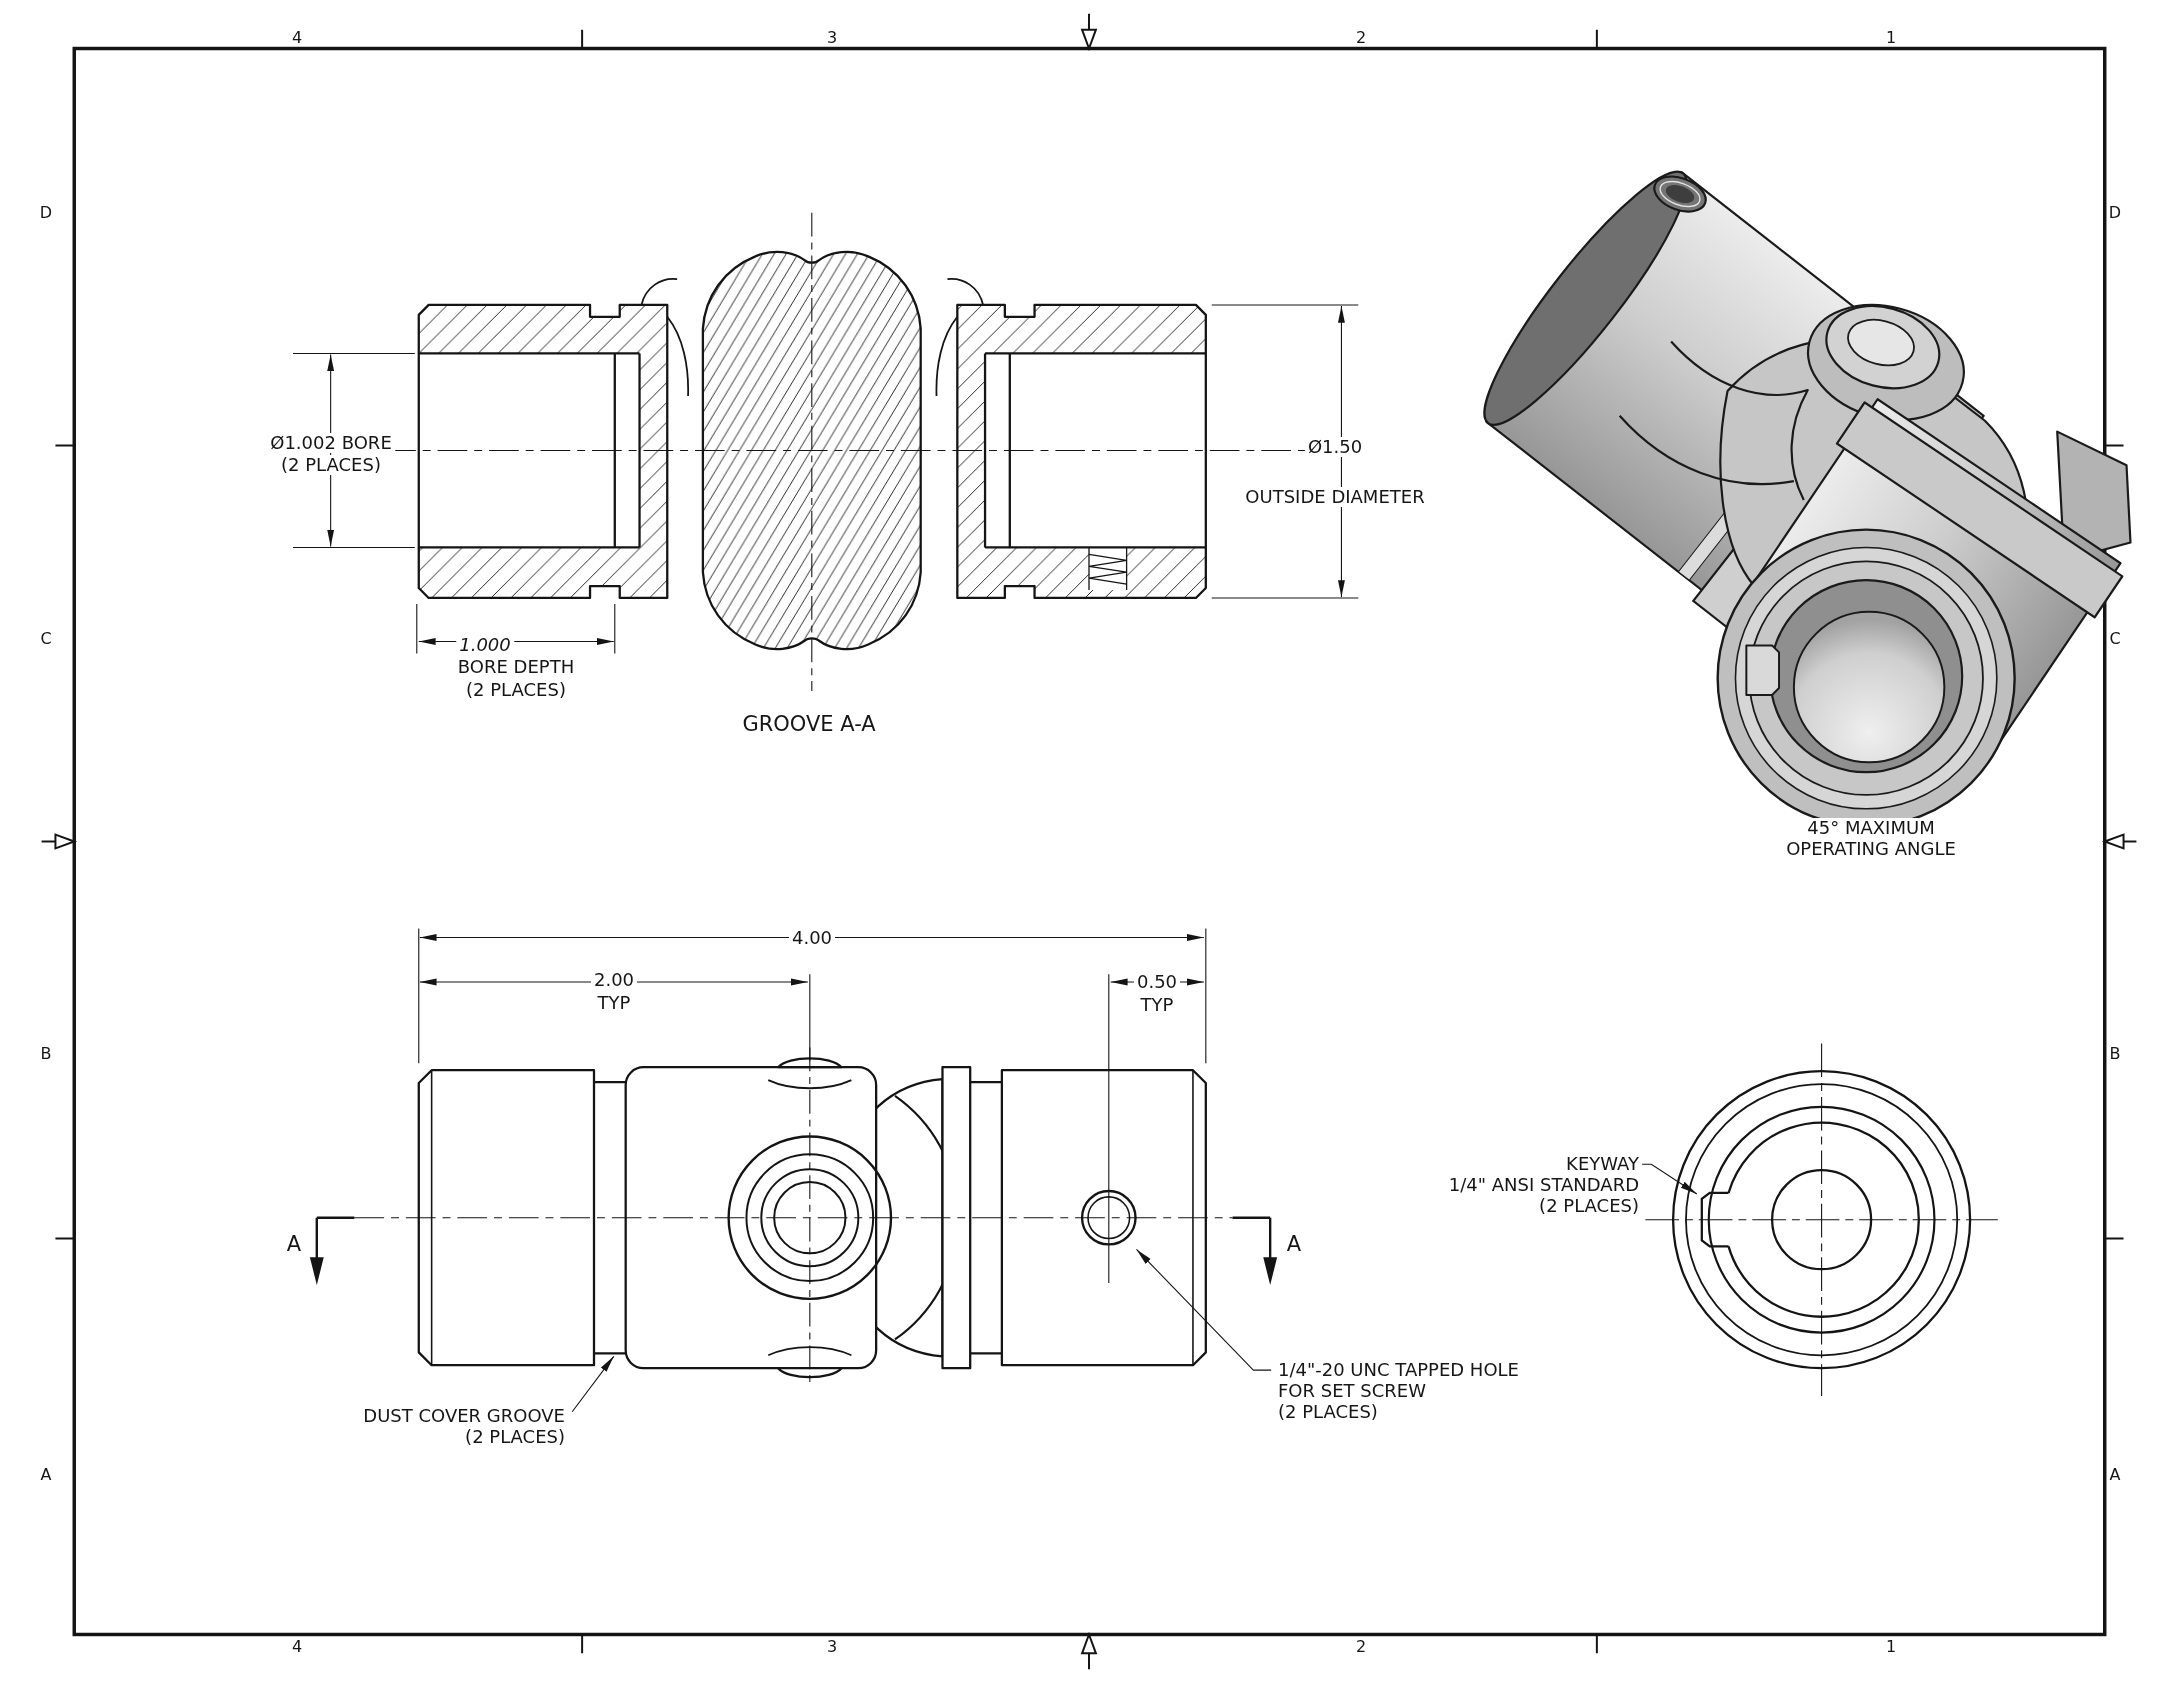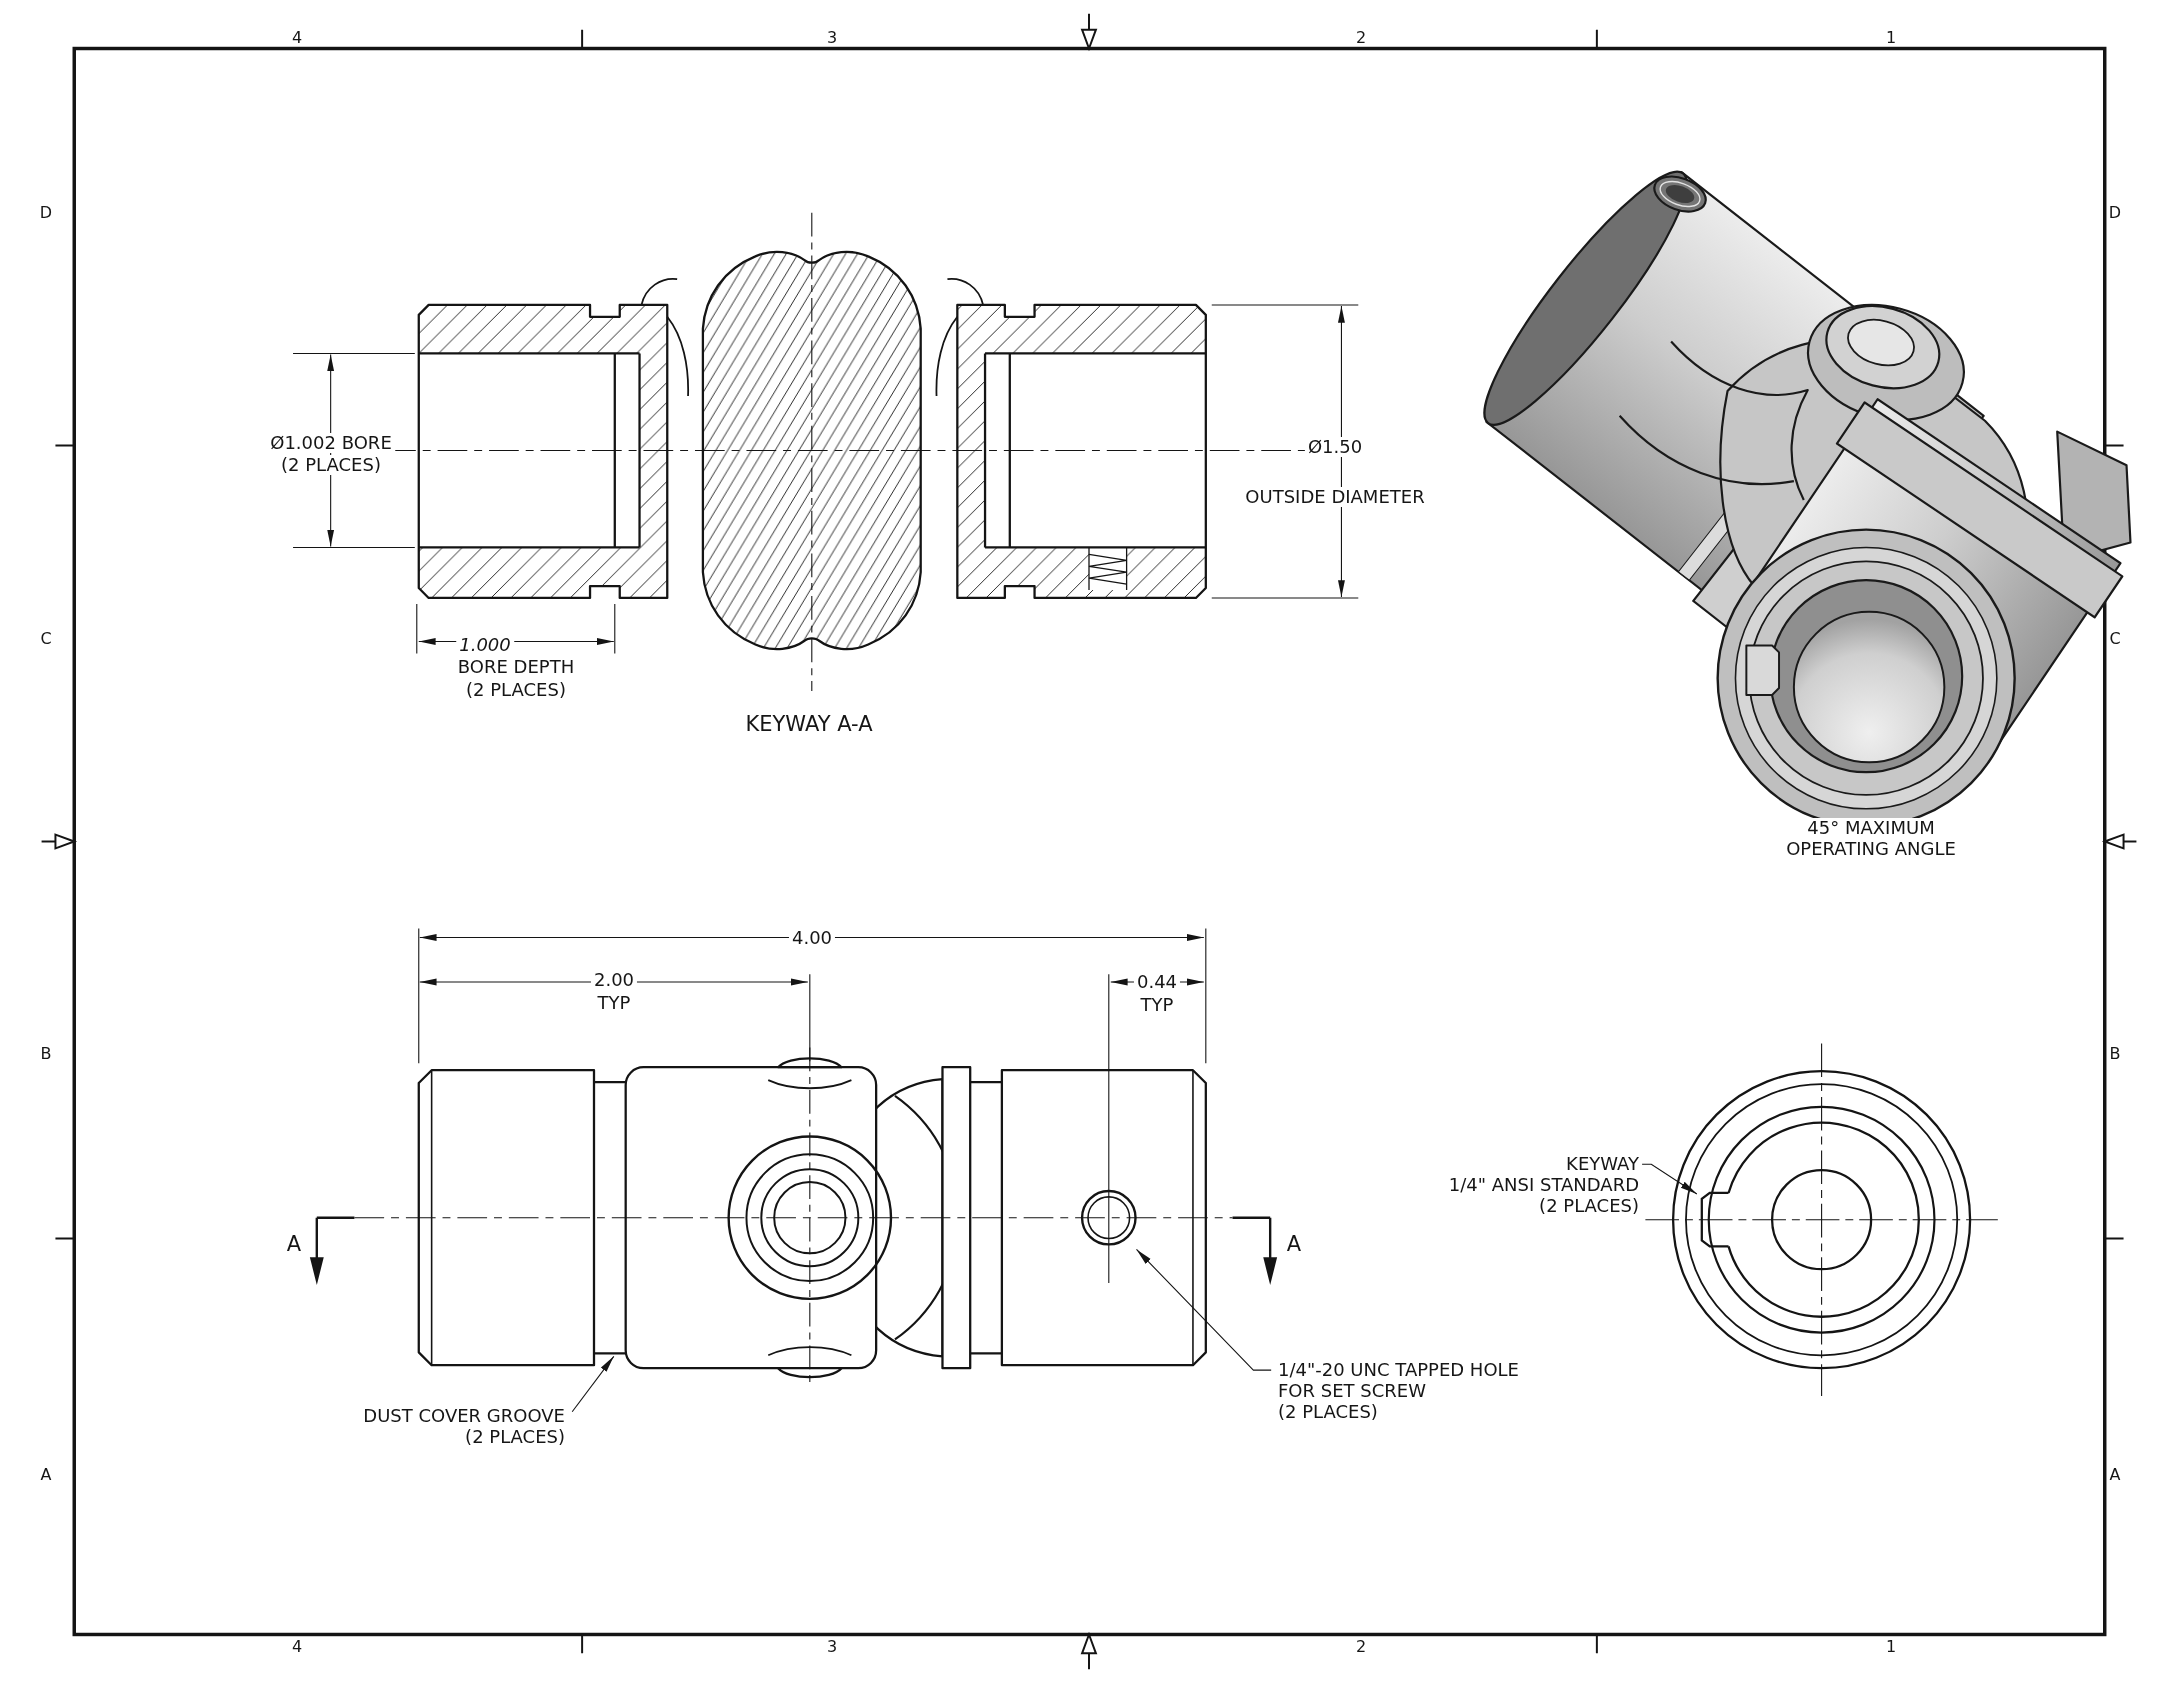--- a/index.html
+++ b/index.html
@@ -226,29 +226,29 @@
 <span class="t zone" style="left:2115px;top:1054px;">B</span>
 <span class="t zone" style="left:2115px;top:1475px;">A</span>
 
 <span class="t" style="left:331px;top:443px;">Ø1.002 BORE</span>
 <span class="t" style="left:331px;top:465px;">(2 PLACES)</span>
 <span class="t" style="left:1335px;top:447px;text-align:right;">Ø1.50</span>
 <span class="t" style="left:1335px;top:470px;margin-top:27px;">OUTSIDE DIAMETER</span>
 <span class="t" style="left:485px;top:645px;font-style:italic;">1.000</span>
 <span class="t" style="left:516px;top:667px;">BORE DEPTH</span>
 <span class="t" style="left:516px;top:690px;">(2 PLACES)</span>
-<span class="t big" style="left:809px;top:724px;">KEYWAY A-A</span>
+<span class="t big" style="left:809px;top:724px;">GROOVE A-A</span>
 
 <span class="t" style="left:1871px;top:828px;">45° MAXIMUM</span>
 <span class="t" style="left:1871px;top:849px;">OPERATING ANGLE</span>
 
 <span class="t" style="left:812px;top:938px;">4.00</span>
 <span class="t" style="left:614px;top:980px;">2.00</span>
 <span class="t" style="left:614px;top:1003px;">TYP</span>
-<span class="t" style="left:1157px;top:982px;">0.44</span>
+<span class="t" style="left:1157px;top:982px;">0.50</span>
 <span class="t" style="left:1157px;top:1005px;">TYP</span>
 <span class="t alabel" style="left:294px;top:1244px;">A</span>
 <span class="t alabel" style="left:1294px;top:1244px;">A</span>
 <span class="t ra" style="left:568px;top:1416px;">DUST COVER GROOVE</span>
 <span class="t ra" style="left:568px;top:1437px;">(2 PLACES)</span>
 <span class="t la" style="left:1275px;top:1370px;">1/4"-20 UNC TAPPED HOLE</span>
 <span class="t la" style="left:1275px;top:1391px;">FOR SET SCREW</span>
 <span class="t la" style="left:1275px;top:1412px;">(2 PLACES)</span>
 
 <span class="t ra" style="left:1642px;top:1164px;">KEYWAY</span>

